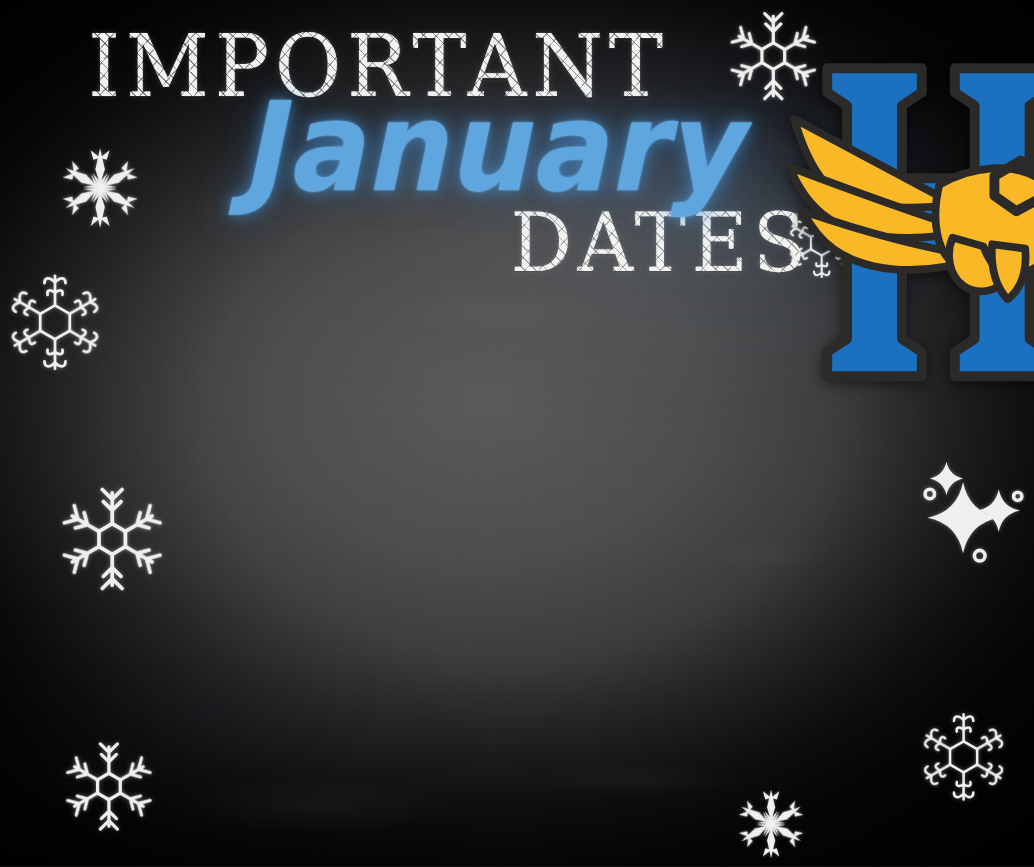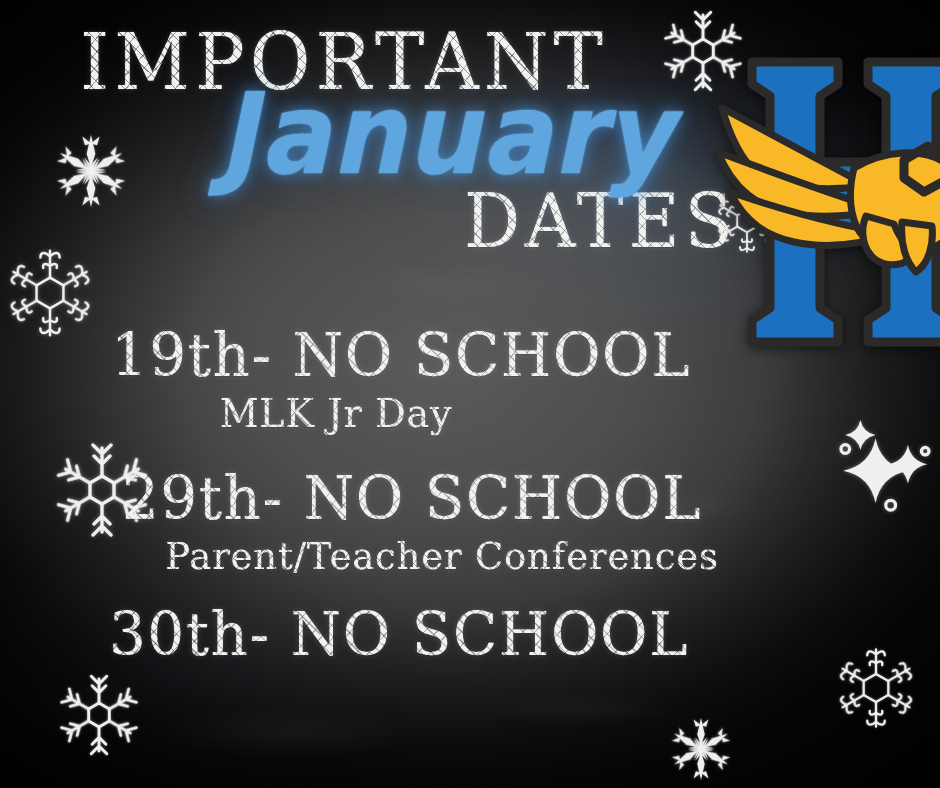--- a/index.html
+++ b/index.html
@@ -424,30 +424,13 @@
         <path d="M138 128 C168 110 206 108 228 122 L230 200 C212 214 176 214 152 200 C136 190 130 160 138 128 Z" fill="#F9B826" stroke="#2B2A28" stroke-width="7" stroke-linejoin="round"></path>
 
         <path d="M150 176 C144 190 146 210 160 220 C172 228 190 226 198 214 C190 206 182 196 178 184 Z" fill="#F9B826" stroke="#2B2A28" stroke-width="7" stroke-linejoin="round"></path>
         <path d="M186 182 C184 204 190 222 200 232 C212 224 218 206 216 186 Z" fill="#F9B826" stroke="#2B2A28" stroke-width="7" stroke-linejoin="round"></path>
 
         <path d="M188 120 L212 106 L230 118 L230 140 L208 152 L188 138 Z" fill="none" stroke="#2B2A28" stroke-width="9" stroke-linejoin="round"></path>
       </g>
     </svg>
   </div>
 
-  <div id="dates">
-
-    <div class="entry entry-1">
-      <div class="entry-main chalk chalk-mask">19th- NO SCHOOL</div>
-      <div class="entry-sub chalk chalk-mask">MLK Jr Day</div>
-    </div>
-
-    <div class="entry entry-2">
-      <div class="entry-main chalk chalk-mask">29th- NO SCHOOL</div>
-      <div class="entry-sub chalk chalk-mask">Parent/Teacher Conferences</div>
-    </div>
-
-    <div class="entry entry-3">
-      <div class="entry-main chalk chalk-mask">30th- NO SCHOOL</div>
-    </div>
-
-  </div>
 </div>
 
 </body></html>

